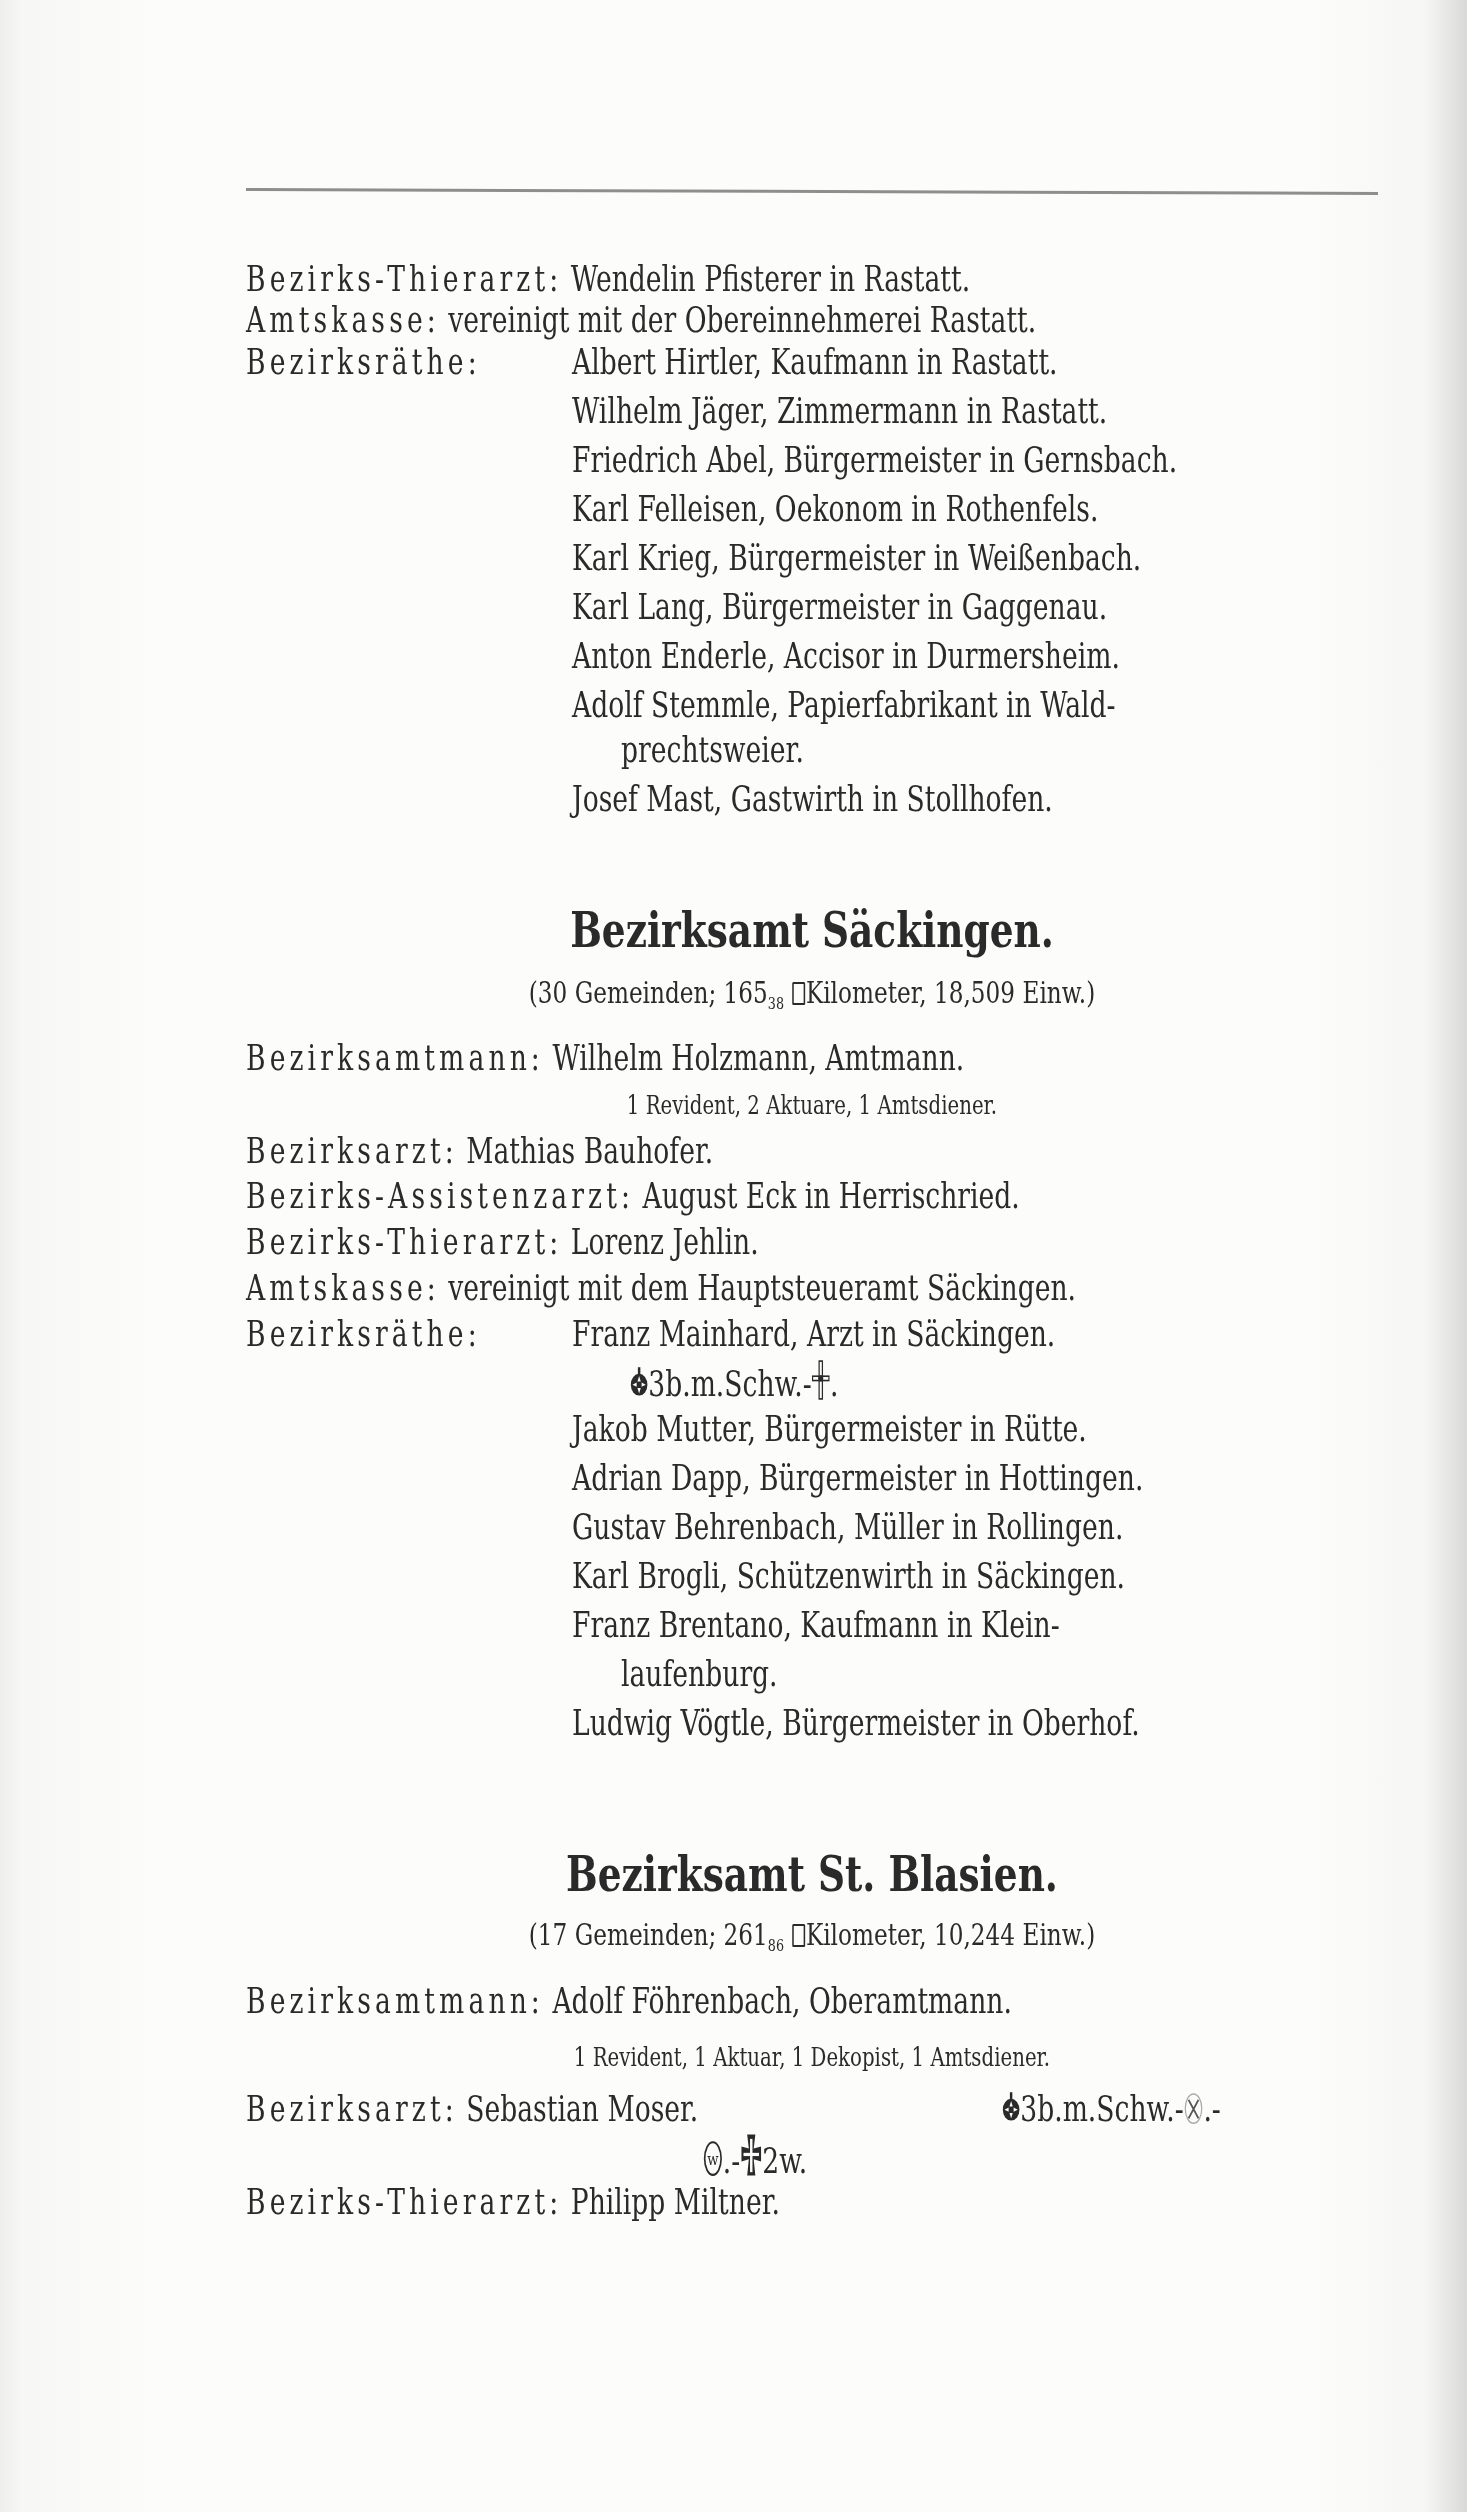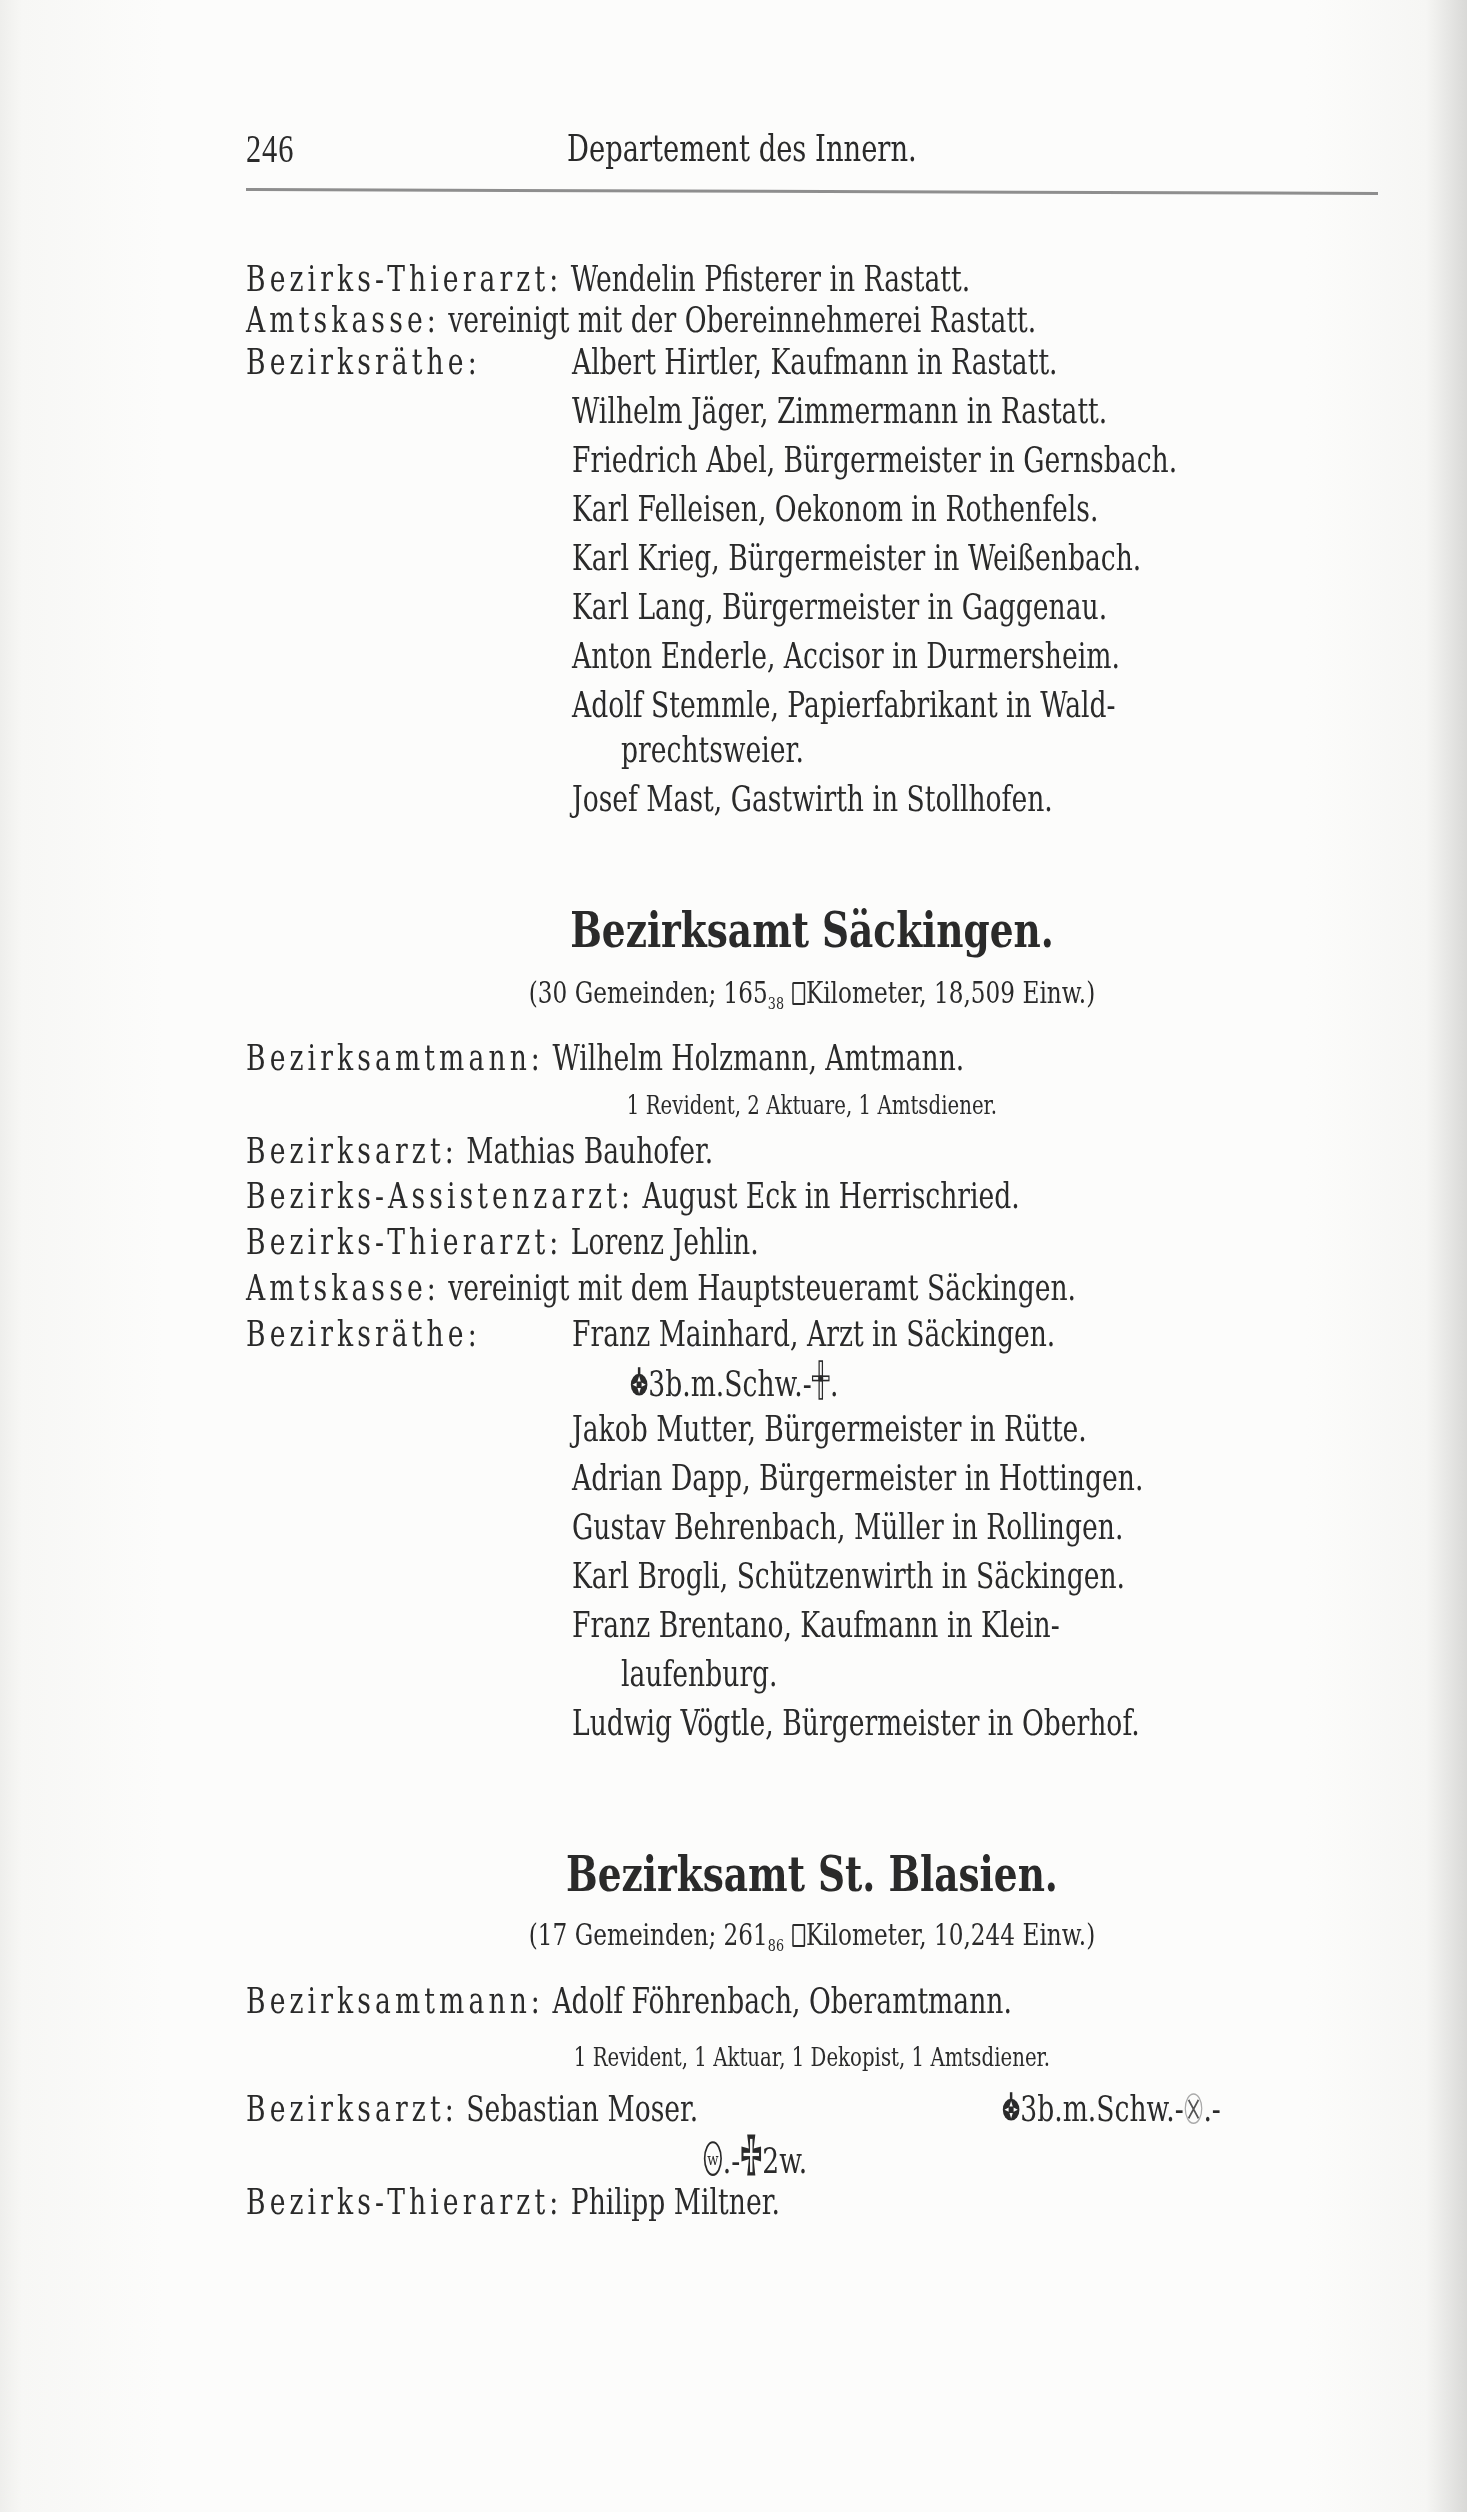--- a/index.html
+++ b/index.html
@@ -74,24 +74,20 @@
   }
   .decor {
     display: inline-block; vertical-align: -0.12em;
   }
 </style>
 </head>
 <body>
 
 <div class="page">
 
-  <div class="running-head">
-    <span class="page-number">246</span>
-    <span class="running-title">Departement des Innern.</span>
-  </div>
   <div class="head-rule"></div>
 
   <div class="col">
 
     <div class="line" style="top:259px">
       <span class="lbl">Bezirks-Thierarzt:</span>
       <span>Wendelin Pfisterer in Rastatt.</span>
     </div>
     <div class="line" style="top:300px">
       <span class="lbl">Amtskasse:</span>

